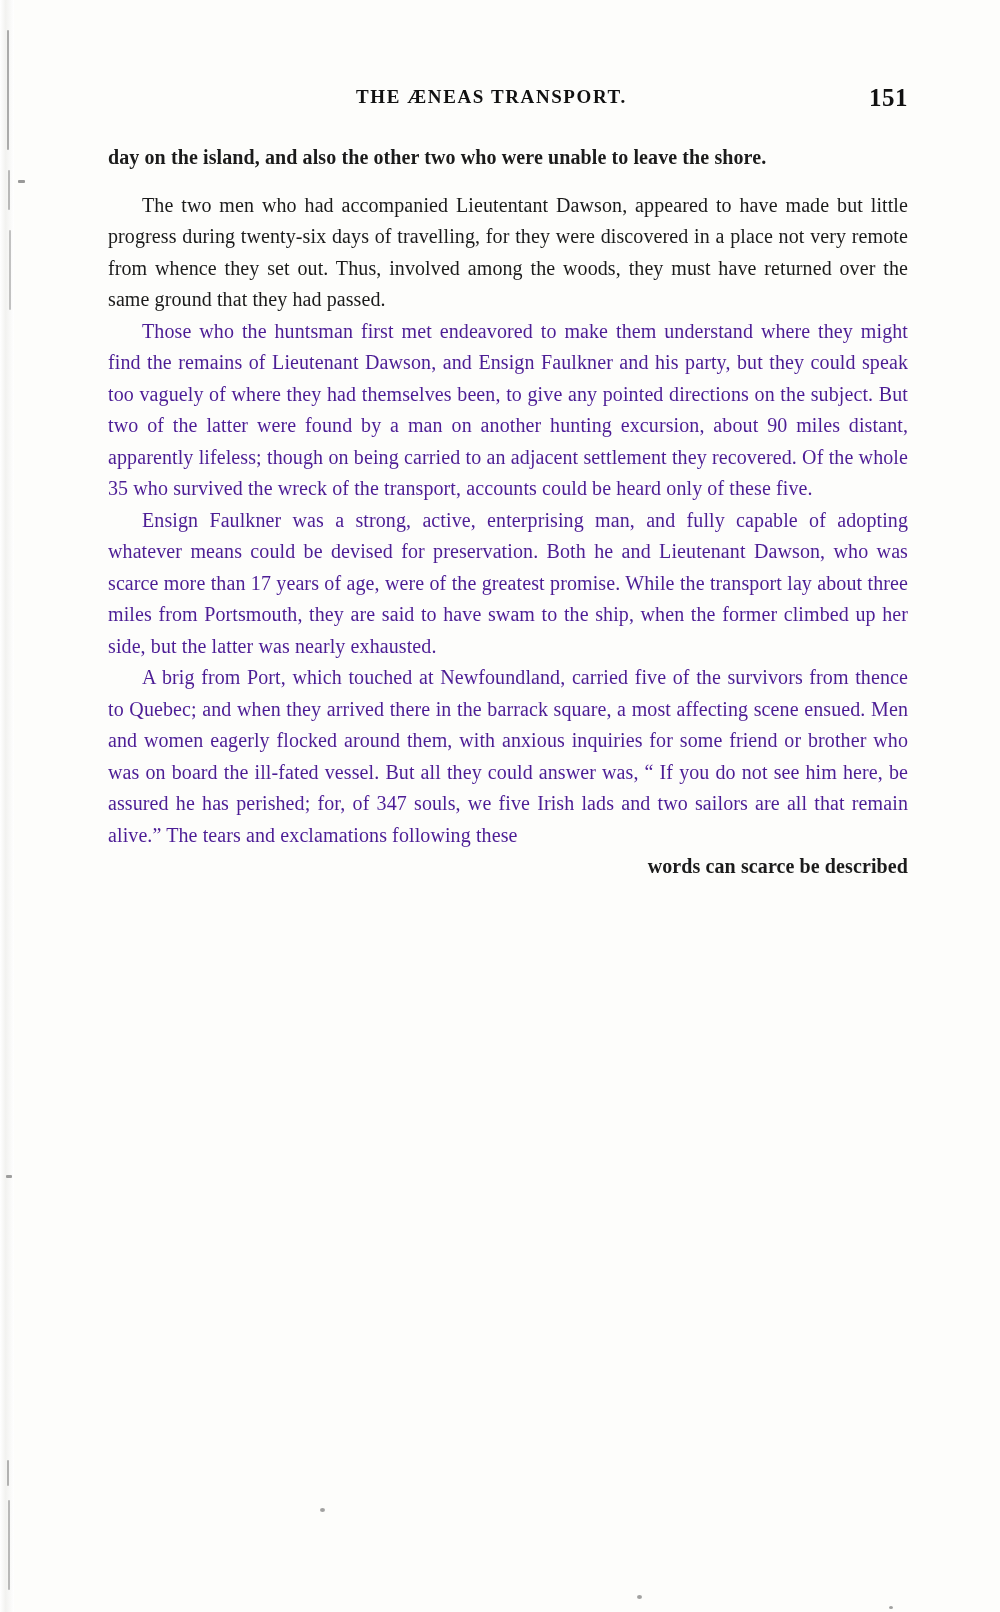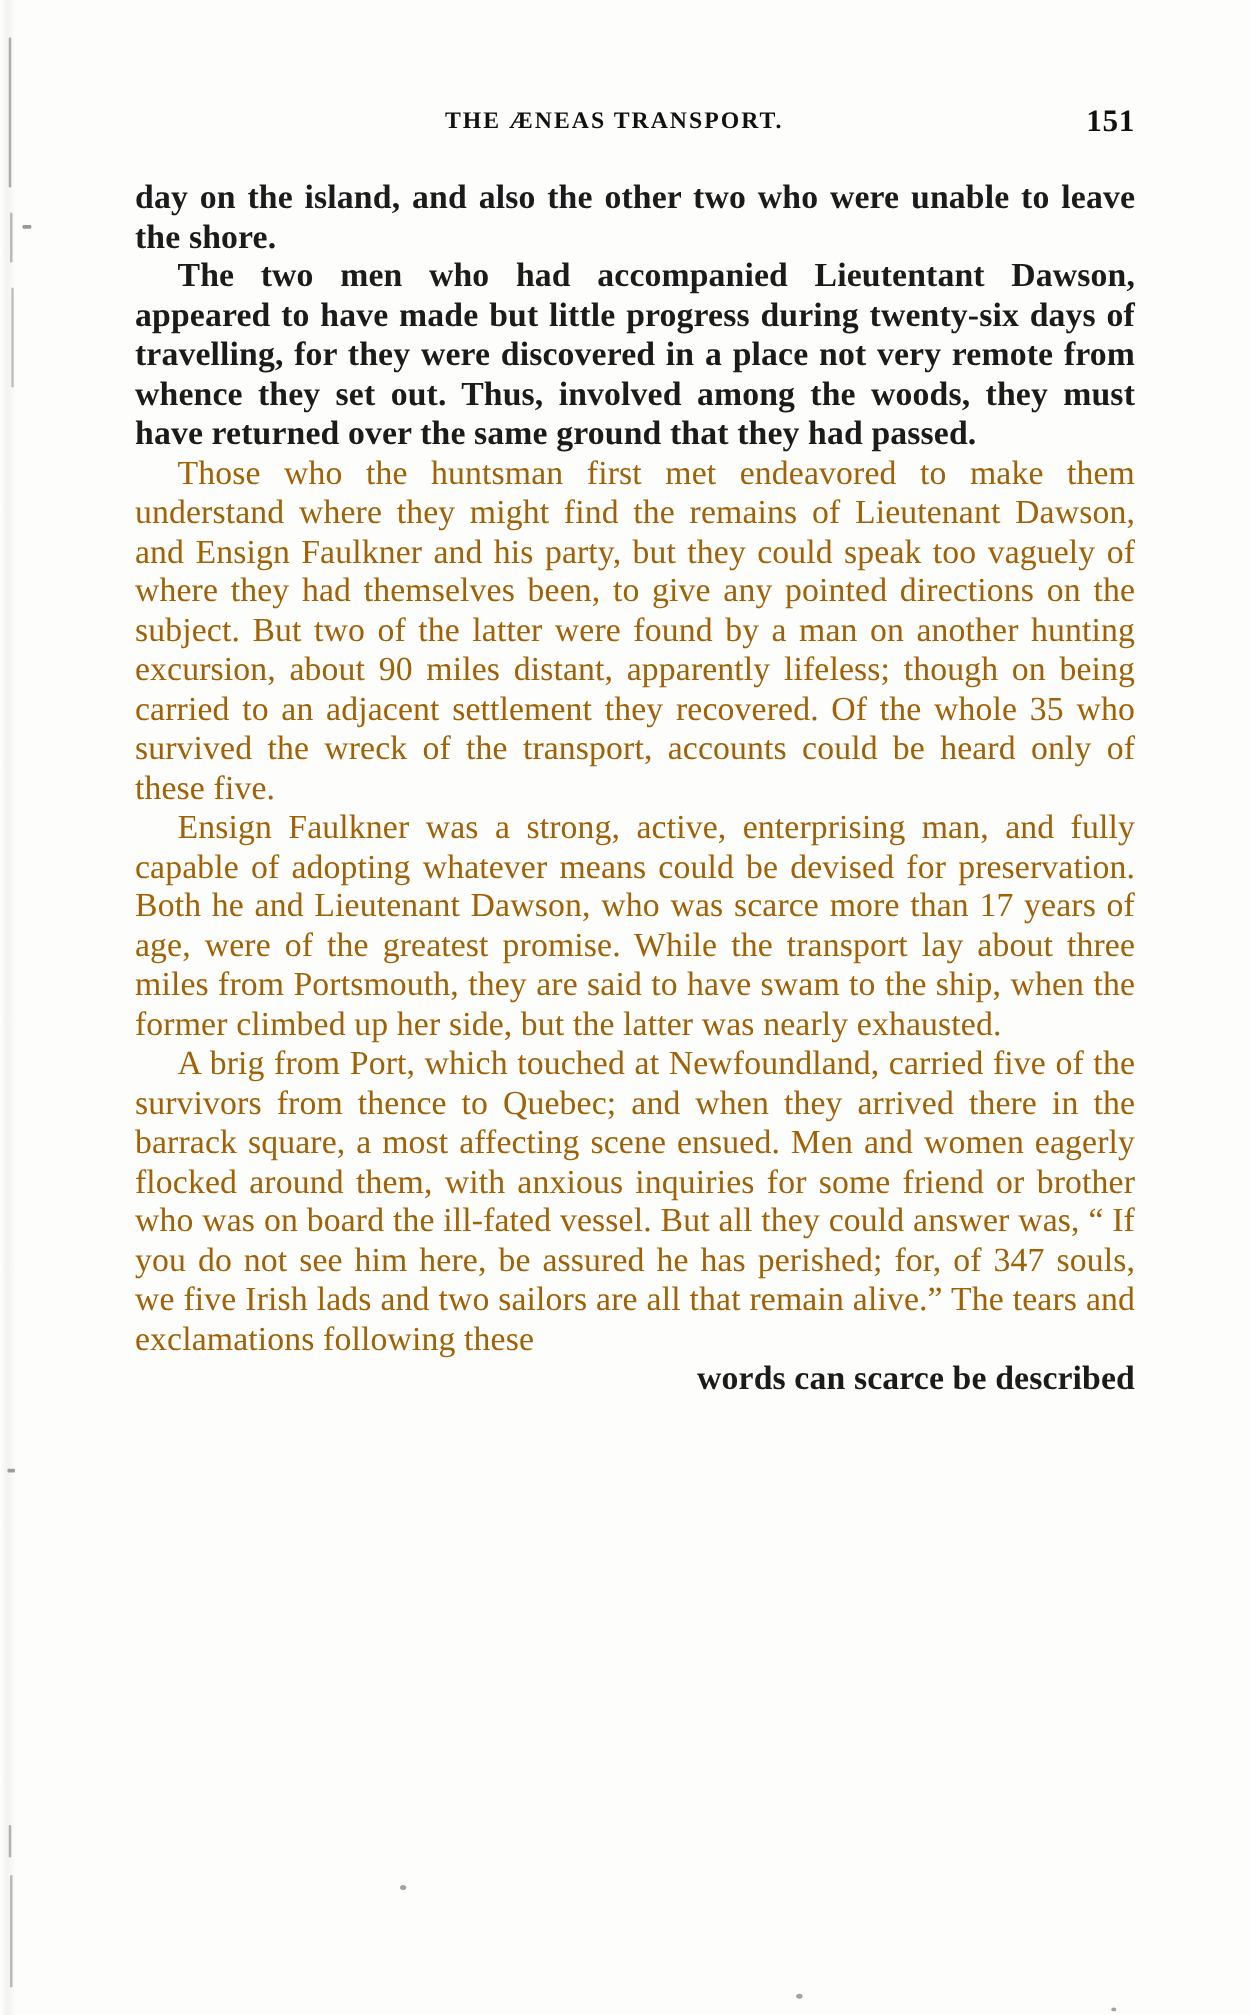--- a/index.html
+++ b/index.html
@@ -80,31 +80,31 @@
     bottom: 0;
     font-family: "Liberation Serif", serif;
     font-weight: bold;
     font-size: 25px;
     letter-spacing: 0.5px;
     color: #111;
   }
 
   .body-text p {
     margin: 0;
-    font-size: 27px;
+    font-size: 20px;
     line-height: 31.5px;
     text-align: justify;
     text-justify: inter-word;
     color: #1b1b1b;
     letter-spacing: .1px;
   }
   .body-text p.indent { text-indent: 34px; }
   .body-text p.bold { font-weight: bold; }
-  .body-text p.semi { font-weight: bold; }
-  .body-text p.light { color: #a16207; }
+  .body-text p.semi { font-weight: normal; margin-top: 16px; }
+  .body-text p.light { color: #4c1d95; }
   .body-text p.last { text-align: right; }
 </style>
 </head>
 <body>
 
 <div class="page">
 
   <div class="scan-edge"></div>
   <div class="edge-mark m1"></div>
   <div class="edge-mark m2"></div>

